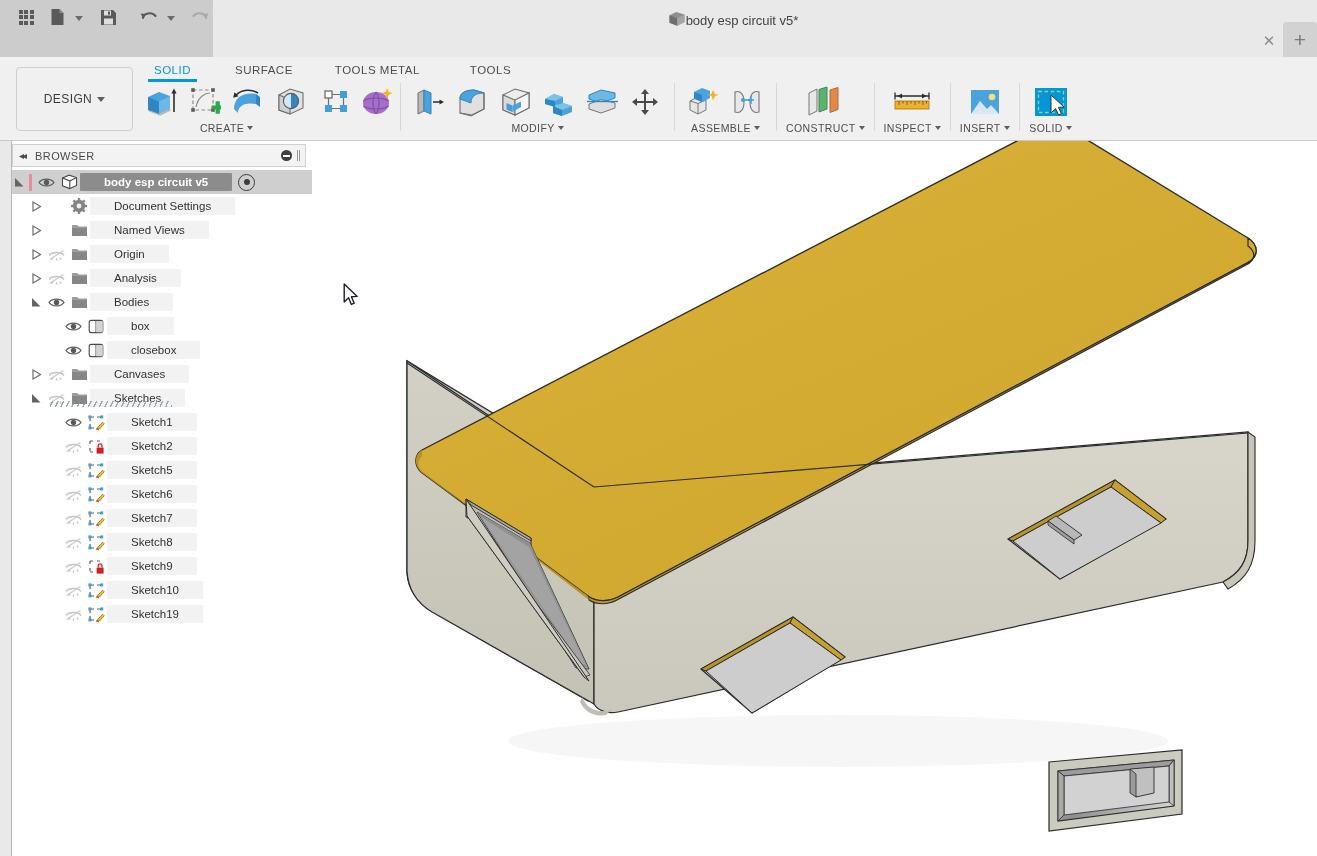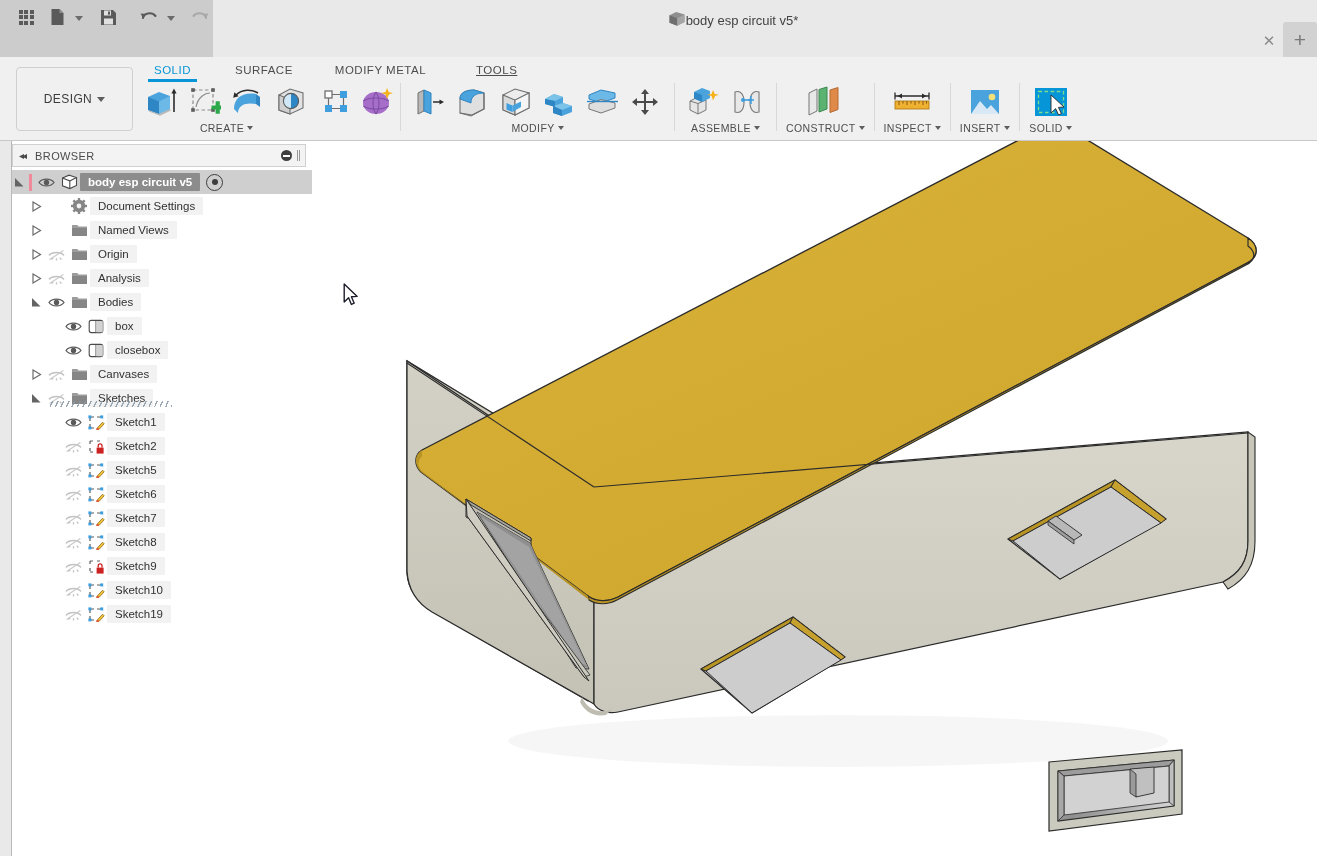--- a/index.html
+++ b/index.html
@@ -118,21 +118,21 @@
     margin-right:4px;width:4px;height:11px;cursor:col-resize;
     background:repeating-linear-gradient(to right,#9a9a9a 0 1px,transparent 1px 2px);
   }
   .tree{position:absolute;left:12px;top:29px;width:300px;}
 
   .trow{height:24px;display:flex;align-items:center;position:relative;cursor:pointer;}
   .trow .twist{width:15px;height:24px;display:flex;align-items:center;justify-content:center;cursor:pointer;}
   .trow .eye{width:24px;height:24px;display:flex;align-items:center;justify-content:center;cursor:pointer;}
   .trow .nodeicon{width:22px;height:24px;display:flex;align-items:center;justify-content:center;}
   .trow .tlabel{
-    font-size:11.5px;color:#313131;padding:0 8px;height:18px;line-height:18px;
+    font-size:11.5px;color:#313131;padding:0 24px;height:18px;line-height:18px;
     background:#f2f2f2;white-space:nowrap;border-radius:1px;
   }
   .trow.root .tlabel{background:#8c8c8c;color:#fff;font-weight:bold;}
   .trow.root{background:#cfcfcf;}
   .pinkbar{width:3px;height:17px;background:#f08a9a;margin-left:2px;margin-right:2px;}
   .radiobtn{
     width:15px;height:15px;border-radius:50%;border:1.6px solid #3d3d3d;
     display:flex;align-items:center;justify-content:center;margin-left:6px;cursor:pointer;background:#cfcfcf;
   }
   .radiobtn i{width:6px;height:6px;border-radius:50%;background:#3d3d3d;display:block;}
@@ -228,22 +228,22 @@
   <div class="ribbon">
 
     <div class="design-btn">
       <span class="lbl">DESIGN</span>
       <span class="cv"></span>
     </div>
 
     <div class="ribtabs">
       <div class="ribtab active"><span>SOLID</span></div>
       <div class="ribtab" style="margin-left:16px;"><span>SURFACE</span></div>
-      <div class="ribtab" style="margin-left:14px;"><span>MODIFY METAL</span></div>
-      <div class="ribtab" style="margin-left:22px;text-decoration:underline;"><span>TOOLS</span></div>
+      <div class="ribtab" style="margin-left:14px;"><span>TOOLS METAL</span></div>
+      <div class="ribtab" style="margin-left:22px;"><span>TOOLS</span></div>
     </div>
 
     <div class="ribgroups">
 
       <div class="ribgroup">
         <div class="icons">
           <div class="rbtn">
             <svg width="34" height="32" viewBox="0 0 34 32">
               <path d="M3 11 L14 6 L25 10 L25 23 L14 28 L3 24 Z" fill="#4aa3dc"></path>
               <path d="M3 11 L14 15.6 L14 28 L3 24 Z" fill="#2f86c4"></path>

